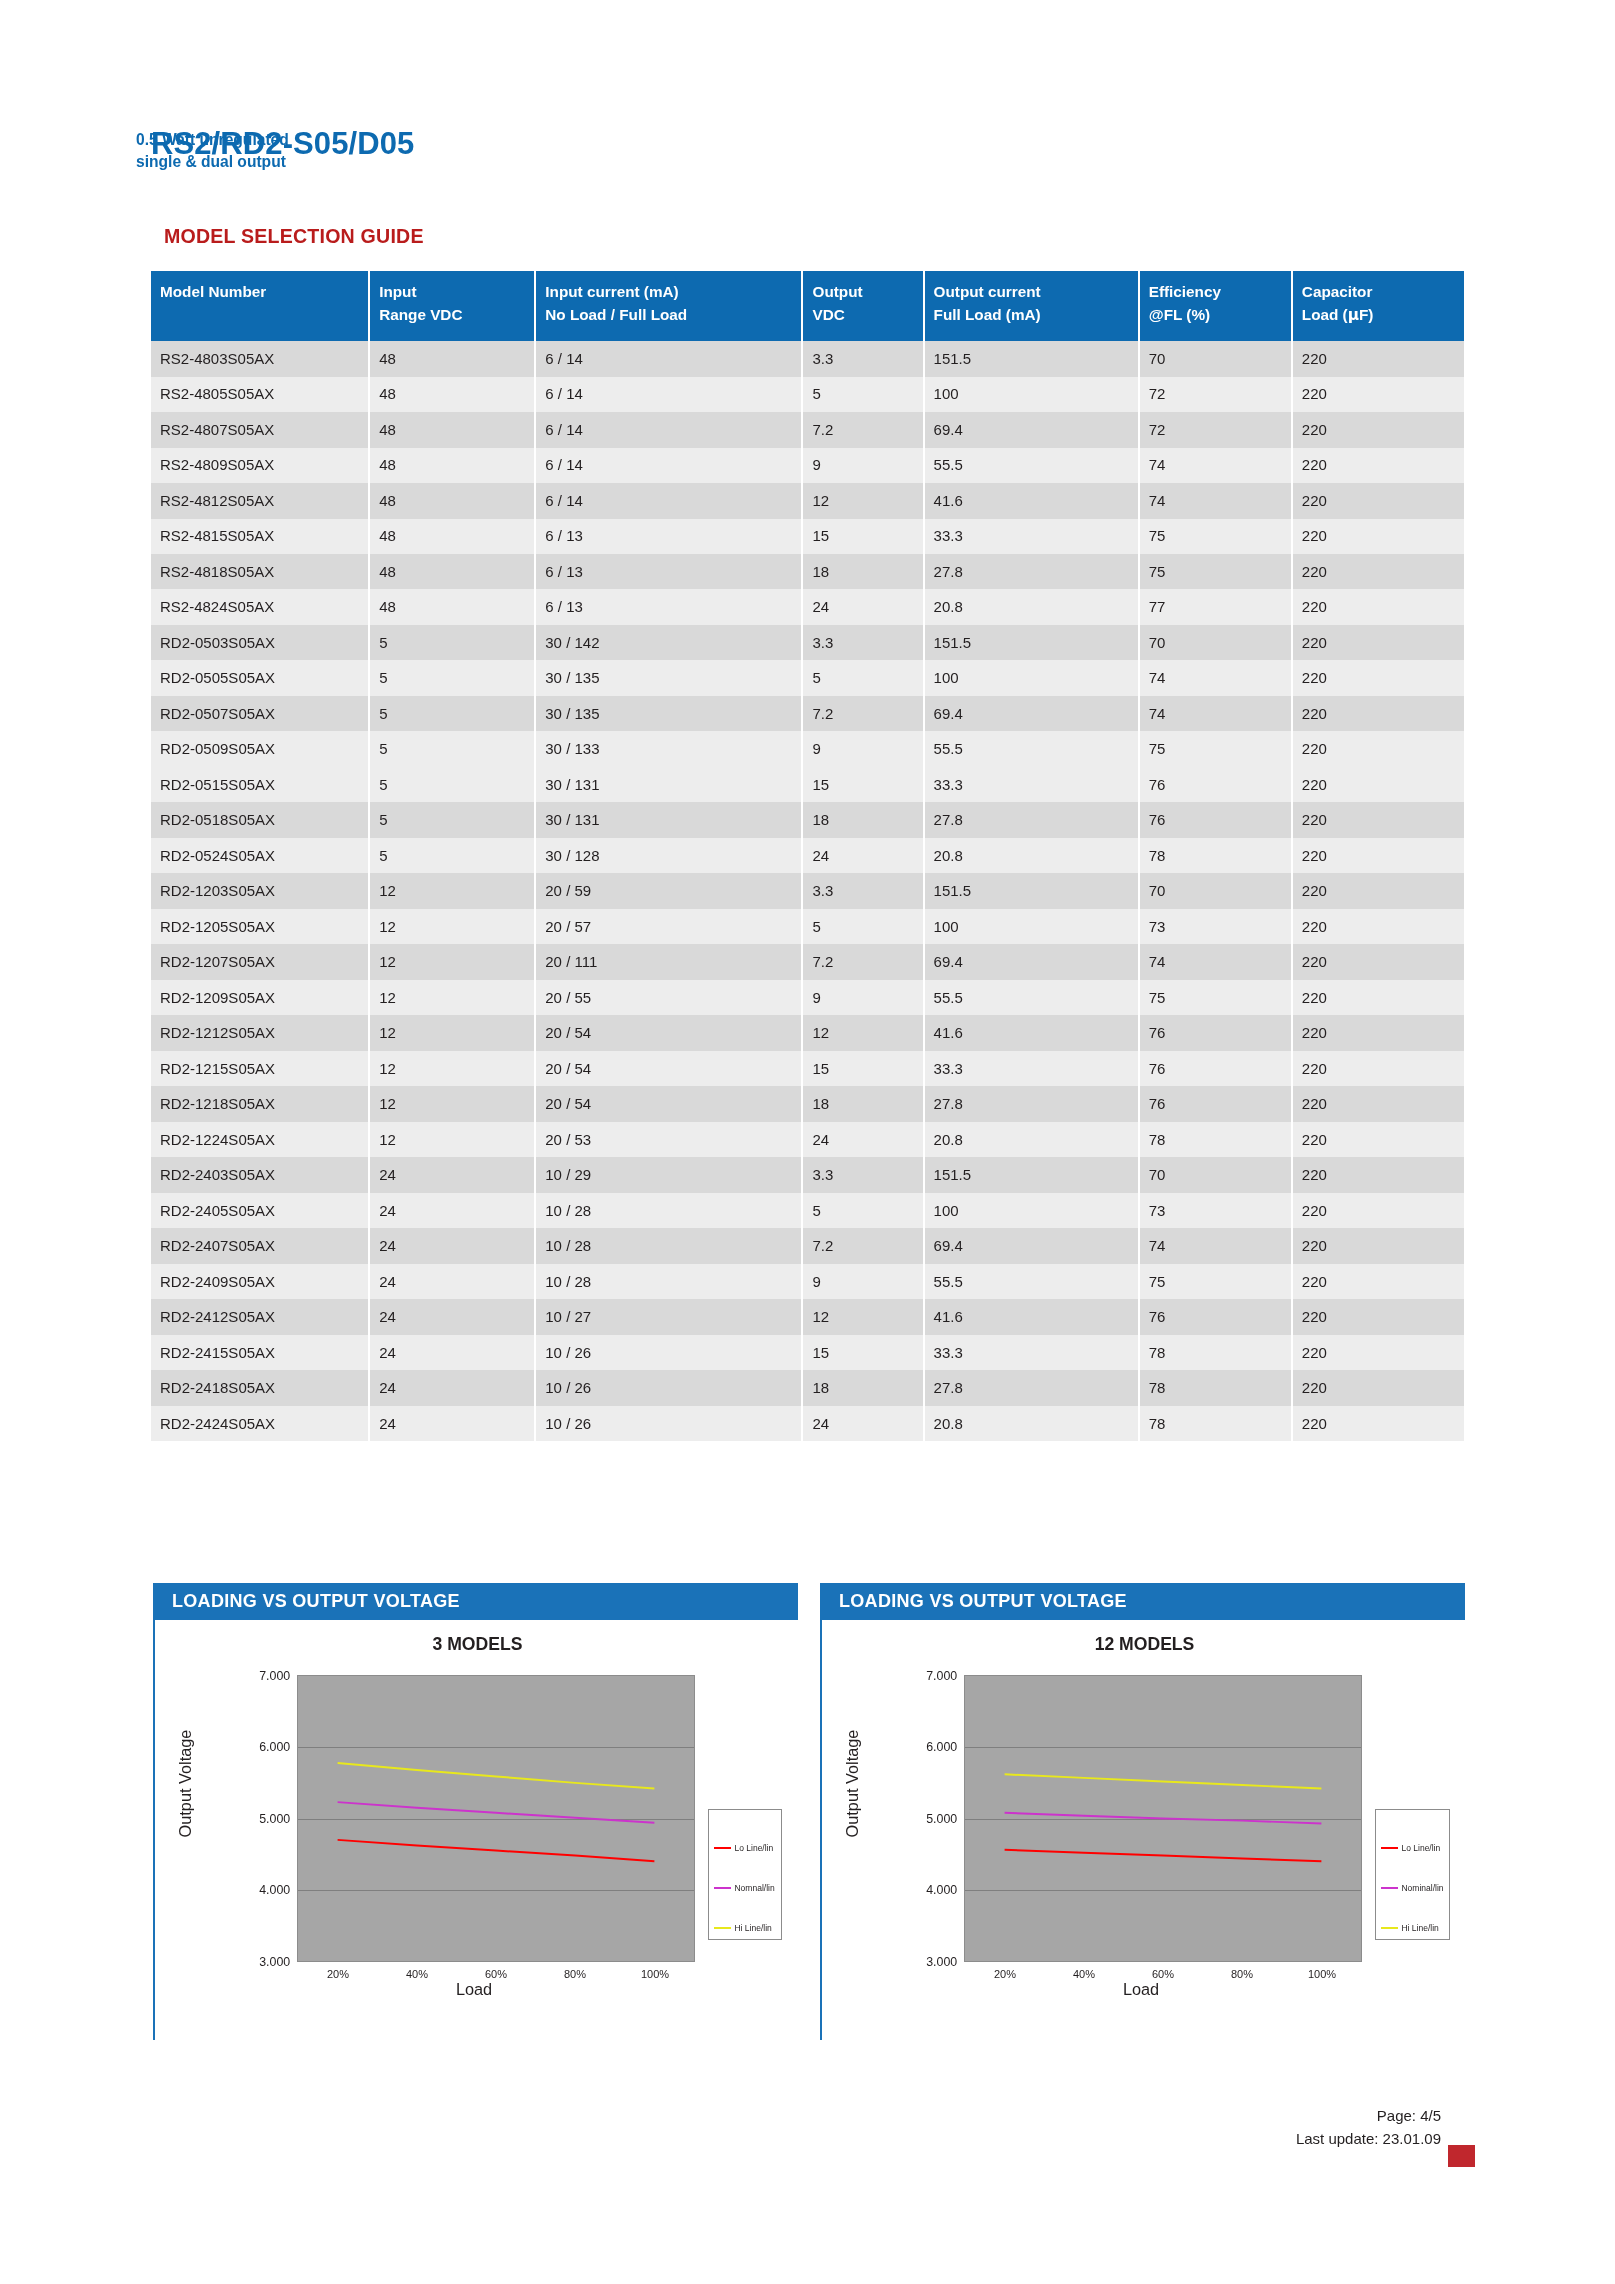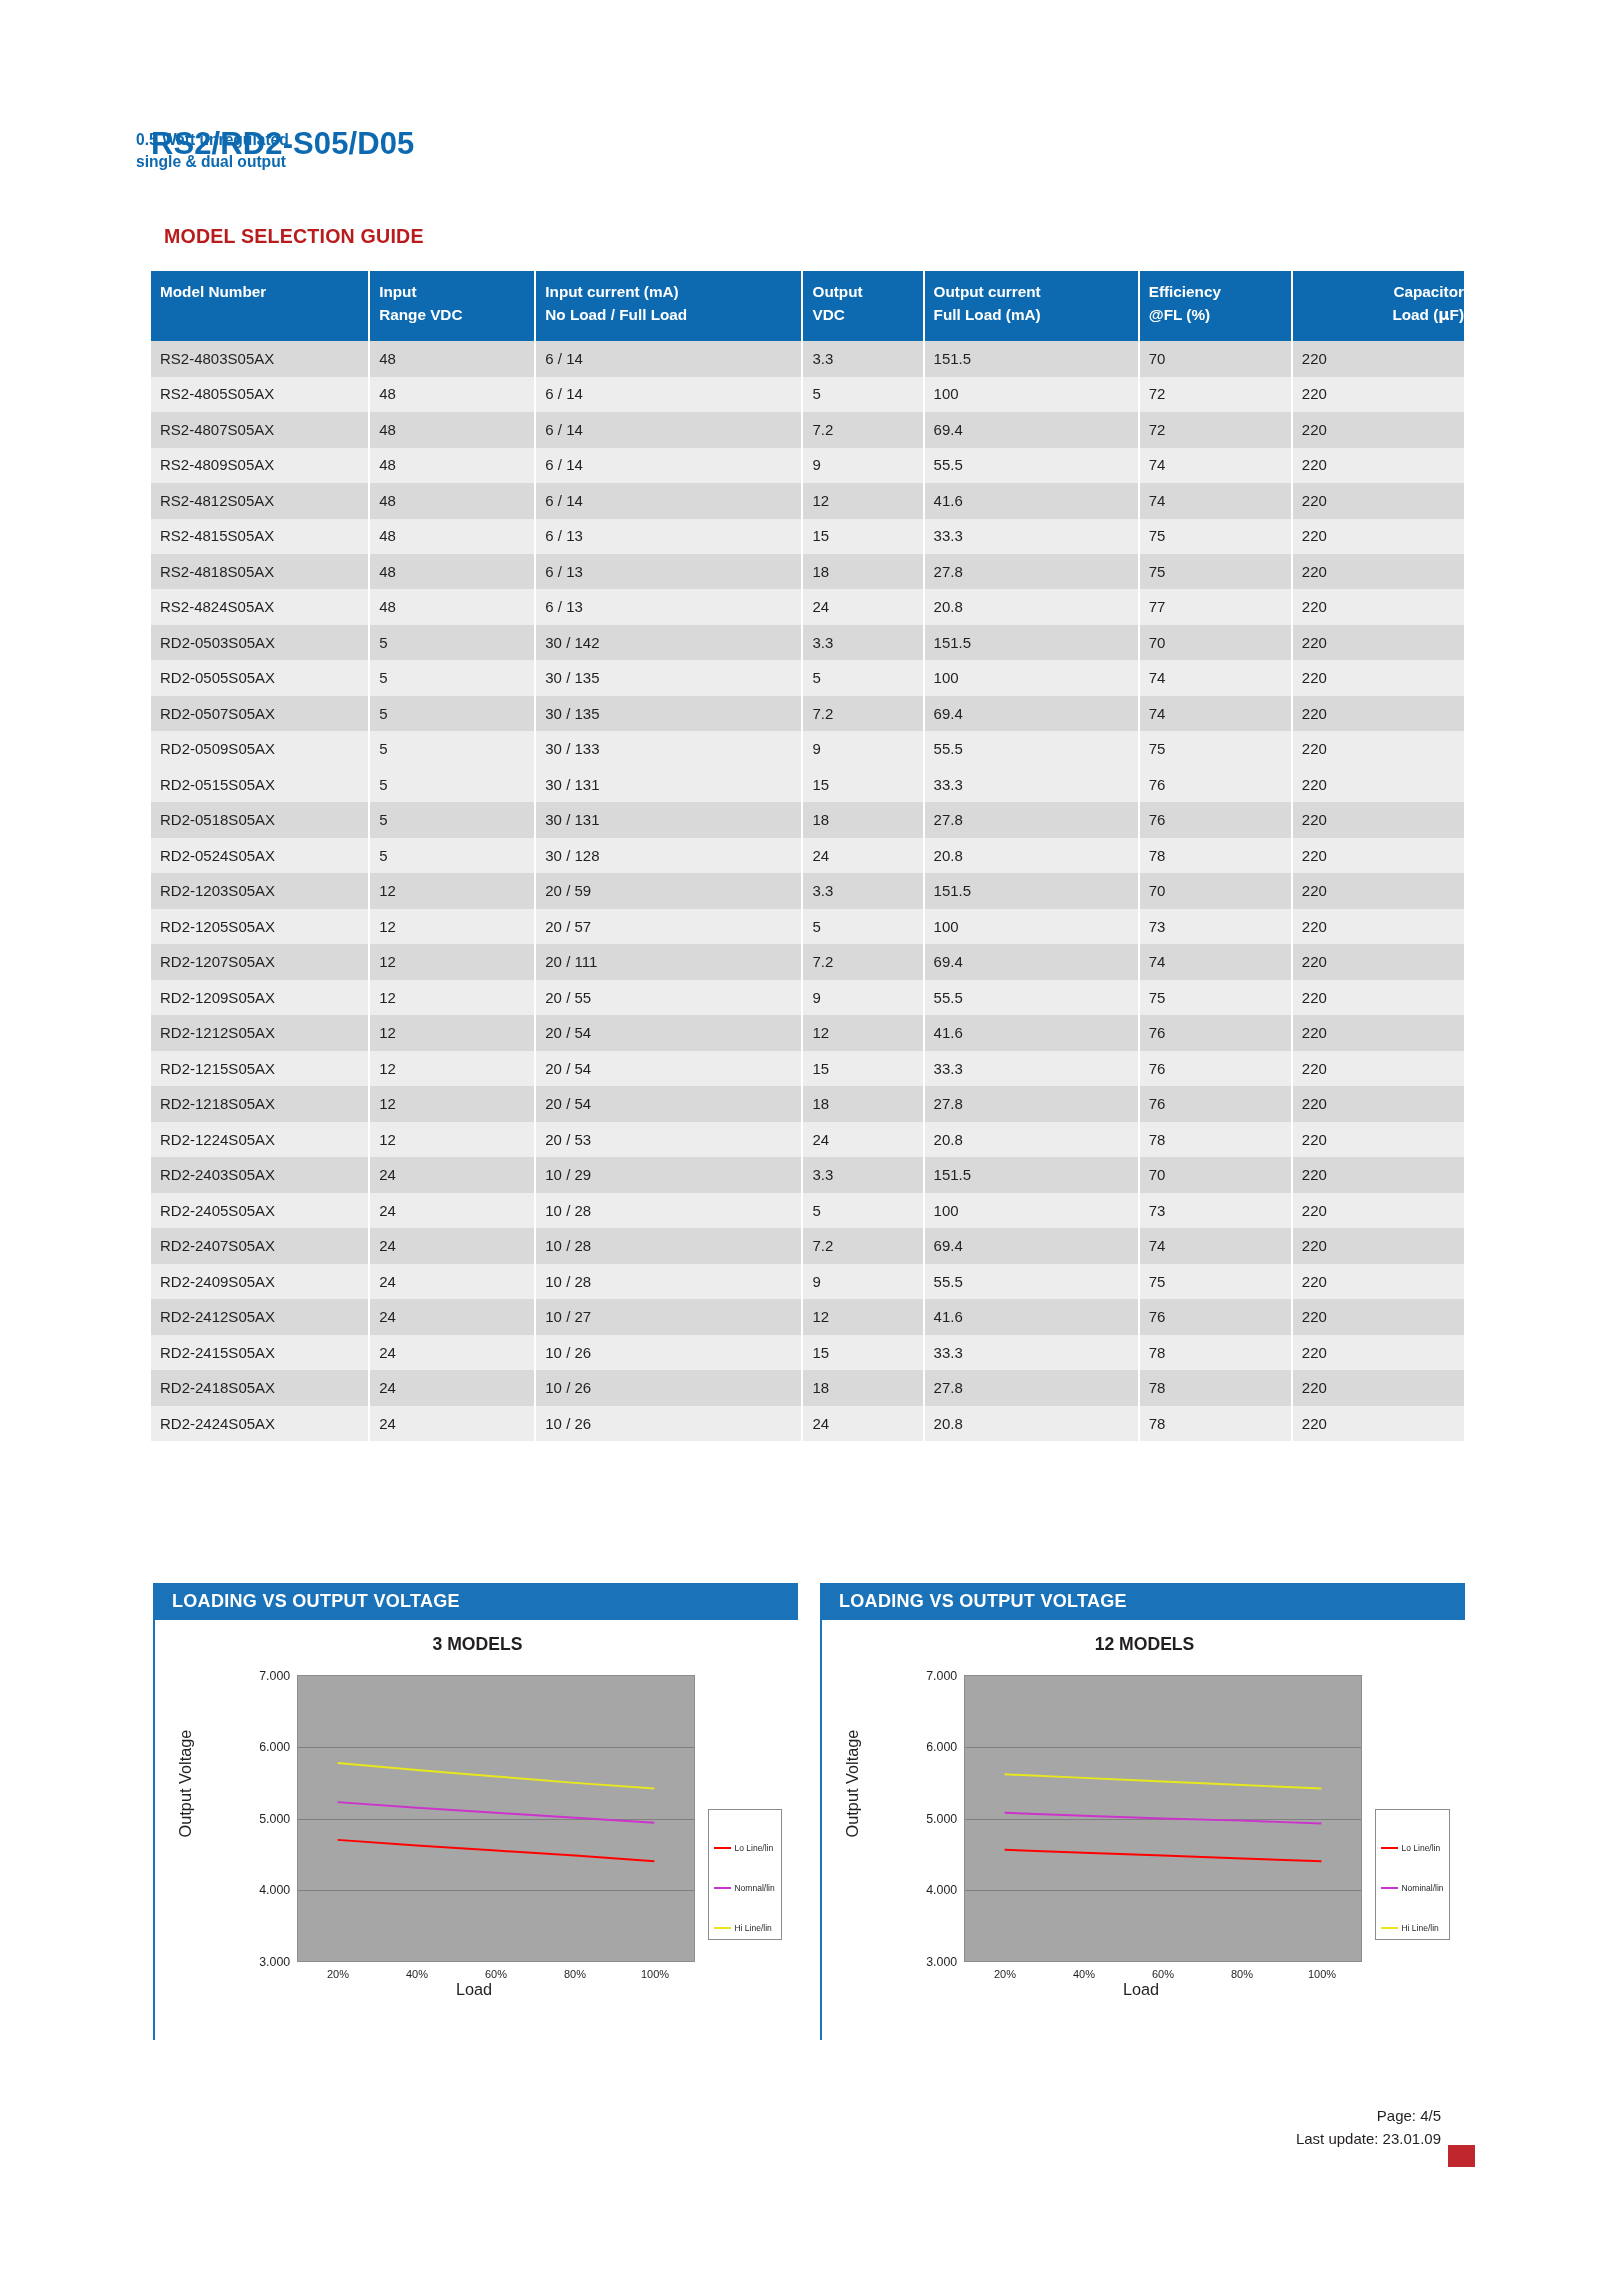--- a/index.html
+++ b/index.html
@@ -70,21 +70,21 @@
     color: #ffffff;
     font-size: 15.3px;
     font-weight: bold;
     text-align: left;
     vertical-align: top;
     padding: 10.4px 0 11.7px 9px;
     line-height: 1.45;
     border-right: 2px solid #ffffff;
     height: 48px;
   }
-  table.msg th:last-child { border-right: none; text-align: right; }
+  table.msg th:last-child { border-right: none; }
   table.msg td {
     font-size: 15px;
     color: #231f20;
     padding: 3.9px 0 4.6px 9px;
     vertical-align: middle;
     border-right: 2px solid #ffffff;
     height: 27px;
     white-space: nowrap;
   }
   table.msg td:last-child { border-right: none; }

